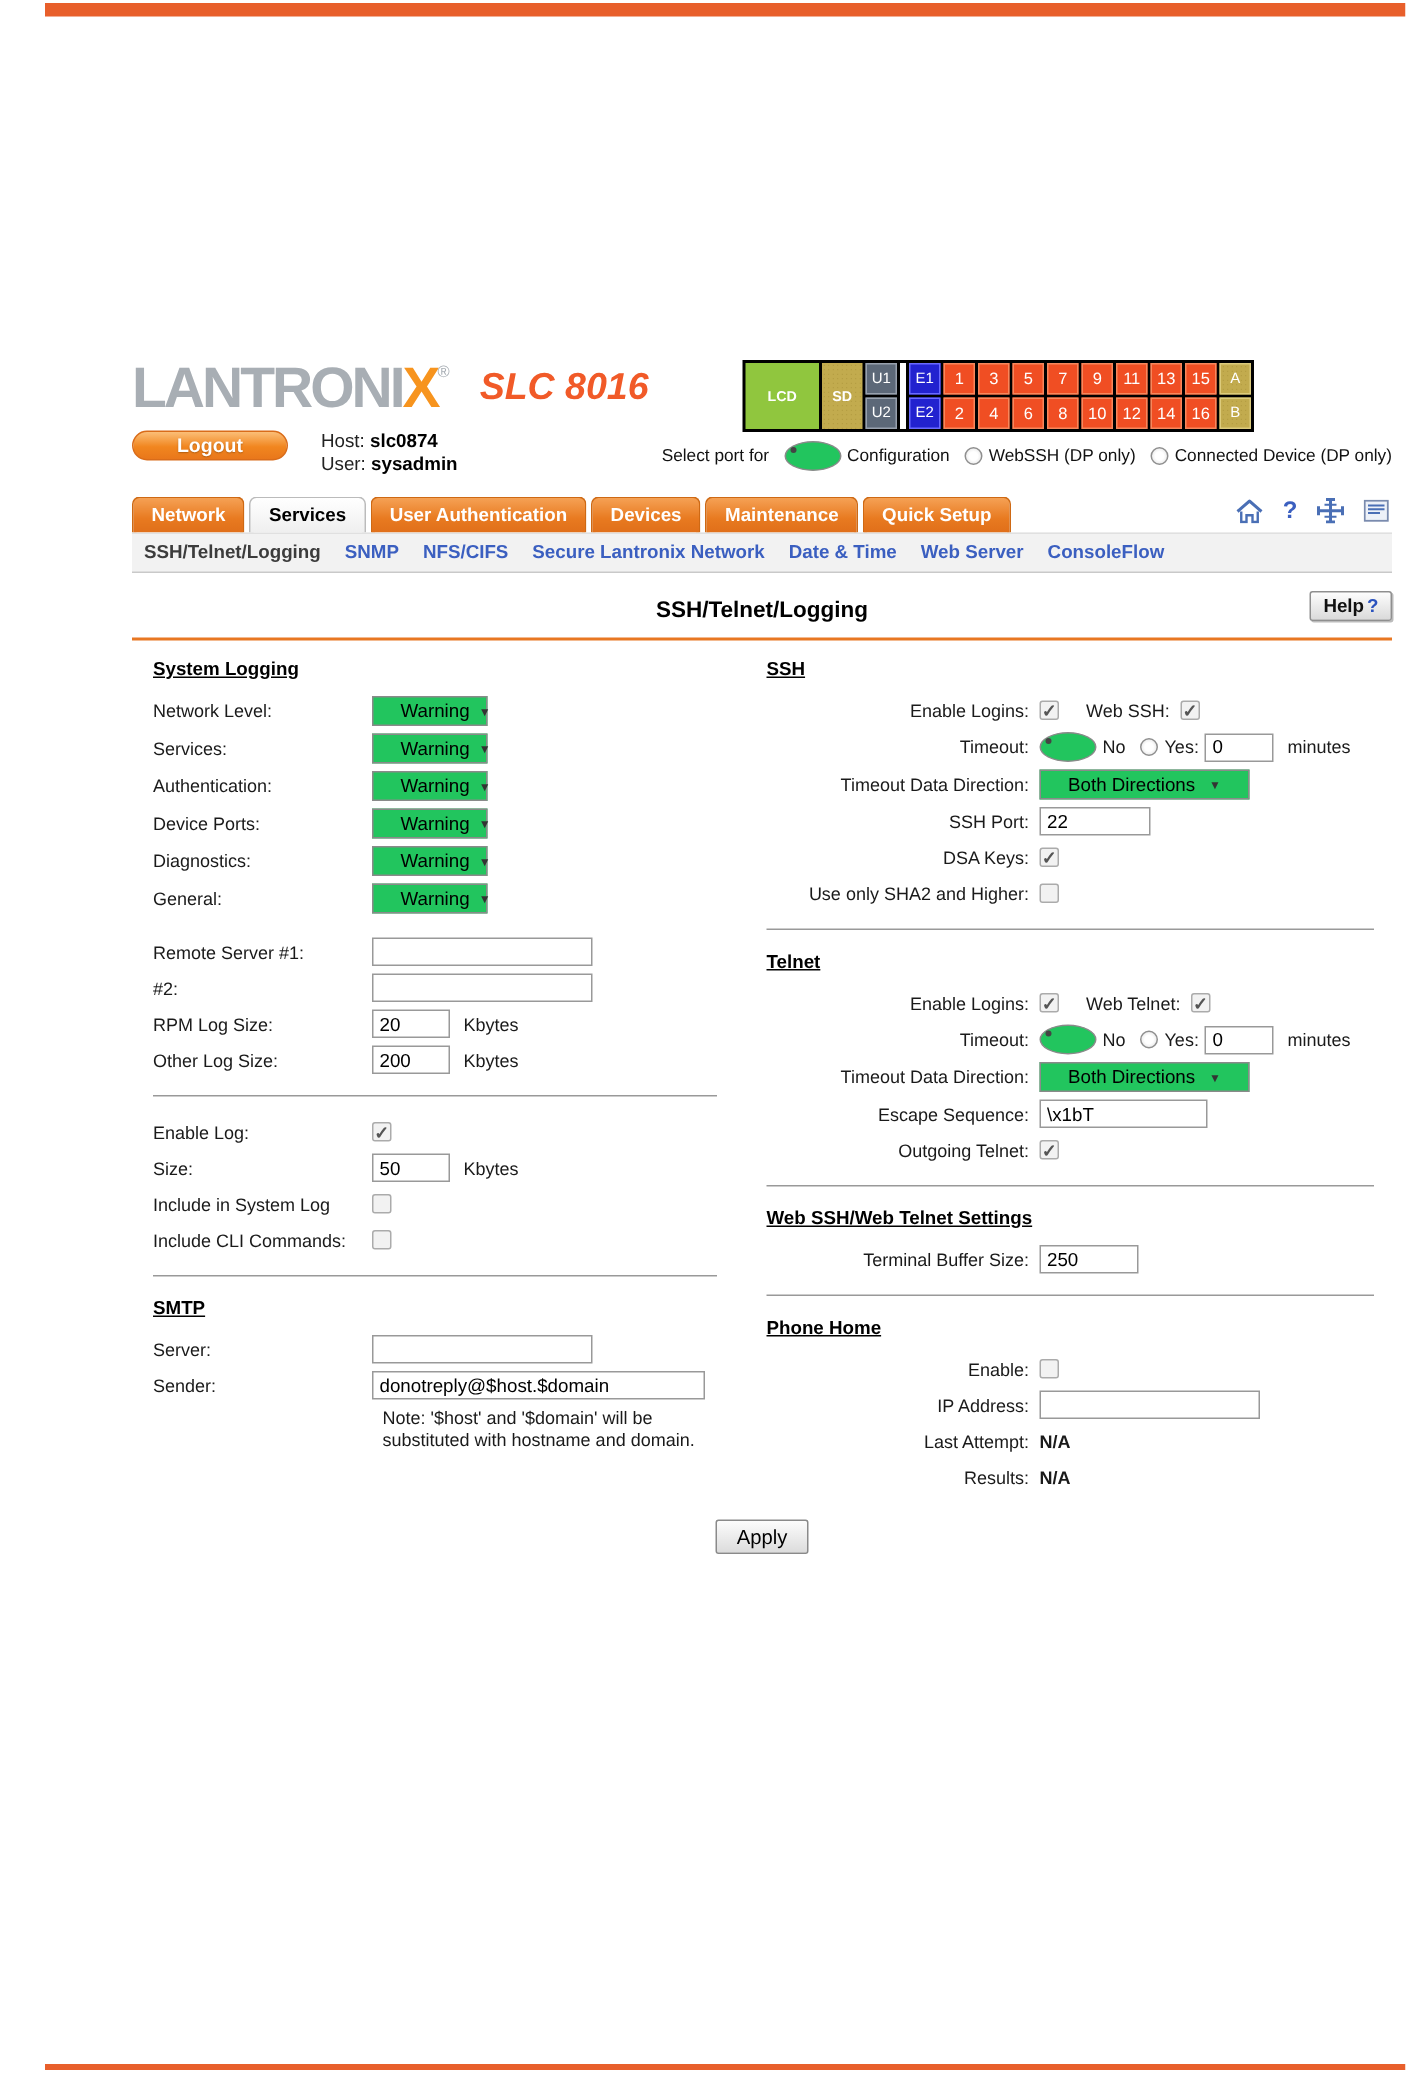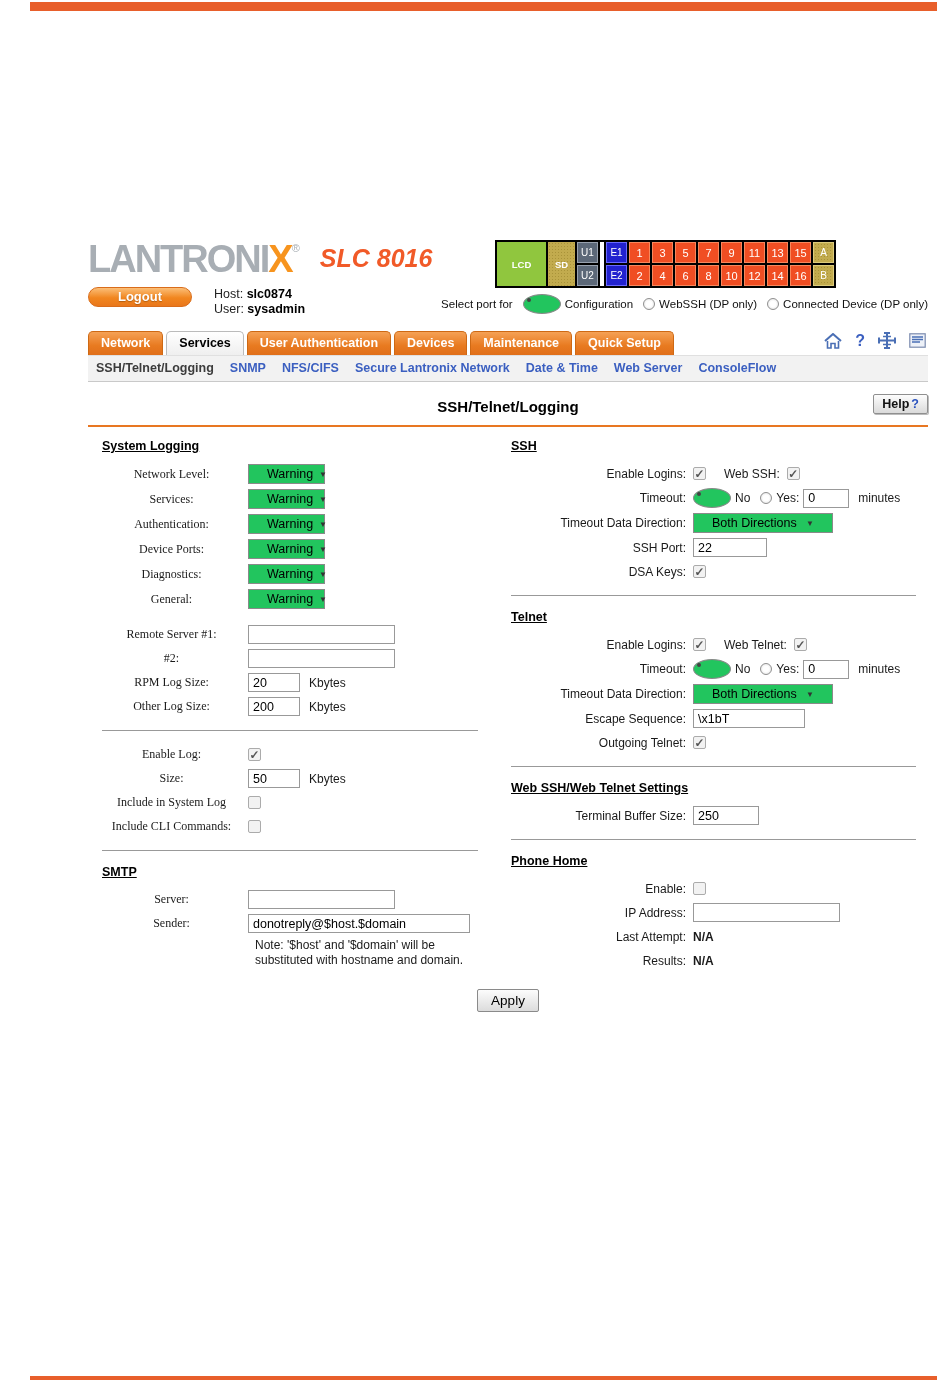--- a/index.html
+++ b/index.html
@@ -86,21 +86,21 @@
   }
   .help-btn .q { color:#2A52BE; margin-left:2px; }
   .orange-rule { border-top:2px solid #E87722; margin-top:3px; }
 
   
   .cols { display:flex; margin-top:12px; align-items:flex-start; }
   .col-left { width:376px; margin-left:14px; }
   .col-right { width:405px; margin-left:33px; }
   .sect { font-weight:bold; text-decoration:underline; font-size:12.5px; margin-bottom:11px; color:#000; }
   .frow { display:flex; align-items:center; margin-bottom:5px; min-height:19px; color:#1A1A1A; font-size:12px; }
-  .col-left .lbl { width:146px; text-align:center; padding-right:7px; flex-shrink:0;font-family:Liberation Serif, serif; }
+  .col-left .lbl { width:146px; text-align:left; padding-right:7px; flex-shrink:0; }
   .col-right .lbl { width:182px; text-align:right; padding-right:7px; flex-shrink:0; }
   .lbl2 { margin:0 7px 0 18px; }
   .unit { margin-left:9px; }
   .gapper { height:11px; }
 
   .sel {
     display:inline-flex; align-items:center; justify-content:space-between;
     border:1px solid #8A8A8A; background:#22c55e; height:20px; padding:0 18px; font-size:12.5px; cursor:pointer; color:#000;
   }
   .sel .arr { font-size:8px; color:#333; margin-left:6px; }
@@ -397,20 +397,24 @@
         </span>
       </div>
       <div class="frow">
         <span class="lbl">SSH Port:</span>
         <input class="txt w74" value="22" style="">
       </div>
       <div class="frow">
         <span class="lbl">DSA Keys:</span>
         <span class="cb">✓</span>
       </div>
+      <div class="frow">
+        <span class="lbl">Use only SHA2 and Higher:</span>
+        <span class="cb"></span>
+      </div>
 
       <div class="divider"></div>
 
       <div class="sect">Telnet</div>
       <div class="frow">
         <span class="lbl">Enable Logins:</span>
         <span class="cb">✓</span>
         <span class="lbl2">Web Telnet:</span>
         <span class="cb">✓</span>
       </div>

